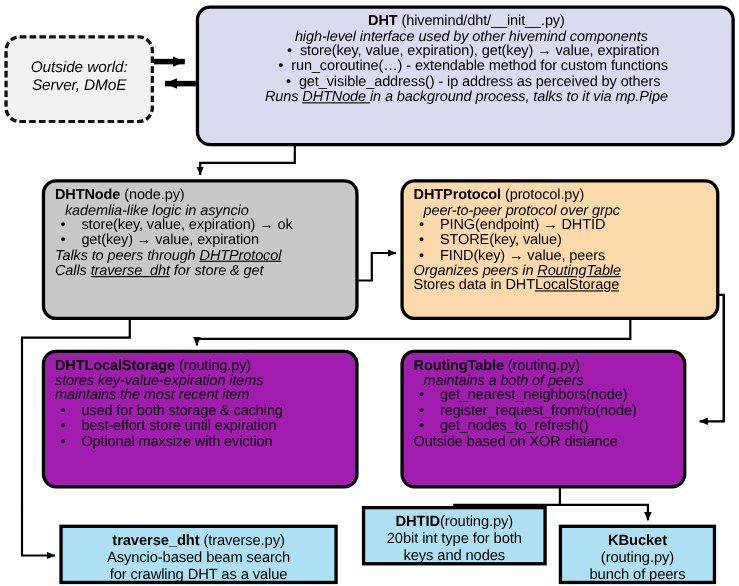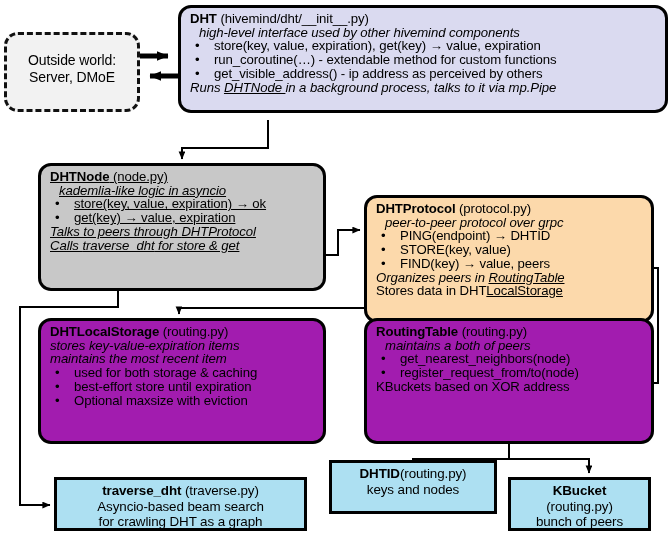--- a/index.html
+++ b/index.html
@@ -26,21 +26,21 @@
     color: #000000;
   }
   .rounded { border-radius: 13px; }
   .dashed {
     border: 3px dashed #111111;
     border-radius: 14px;
     background: #f2f2f2;
   }
   .lavender { background: #dadaf0; }
   .grey     { background: #c8c8c8; }
-  .peach    { background: #fcd9ab; margin-top: 32px; }
+  .peach    { background: #fcd9ab; }
   .yellow   { background: #a21caf; }
   .blue     { background: #ade0f2; }
 
   .ln {
     display: block;
     white-space: nowrap;
     line-height: 1.04;
     font-size: 13.2px;
     letter-spacing: -0.1px;
   }
@@ -54,30 +54,30 @@
     content: "\2022";
     display: inline-block;
     width: 19px;
     padding-left: 3px;
   }
   .ctr { text-align: center; }
 
   
   #node-outside  { left: 4px;   top: 32px;  width: 136px; height: 80px; }
   #node-outside .txt { padding: 17px 0 0 0; }
-  #node-dht      { left: 178px; top: 5px;   width: 490px; height: 108px; }
-  #node-dhtnode  { left: 38px;  top: 163px; width: 288px; height: 128px; text-decoration: underline; }
+  #node-dht      { left: 178px; top: 5px;   width: 490px; height: 128px; text-align: center; }
+  #node-dhtnode  { left: 38px;  top: 163px; width: 288px; height: 128px; }
   #node-proto    { left: 364px; top: 163px; width: 290px; height: 128px; }
   #node-storage  { left: 38px;  top: 318px; width: 288px; height: 126px; }
-  #node-routing  { left: 364px; top: 318px; width: 290px; height: 126px; }
+  #node-routing  { left: 364px; top: 318px; width: 260px; height: 126px; }
   #node-traverse { left: 54px;  top: 477px; width: 253px; height: 54px; }
   #node-dhtid    { left: 329px; top: 460px; width: 168px; height: 54px; }
   #node-kbucket  { left: 508px; top: 477px; width: 143px; height: 54px; }
 
-  #node-outside .ln { font-size: 14px; line-height: 1.24; }
+  #node-outside .ln { font-size: 14px; line-height: 1.24; font-style: italic; }
   #node-traverse .ln, #node-dhtid .ln, #node-kbucket .ln {
     font-size: 13.4px; line-height: 1.16;
   }
   #node-traverse .pad, #node-dhtid .pad, #node-kbucket .pad { padding: 3px 4px; }
 </style>
 </head>
 <body>
 
 <div id="canvas">
 
@@ -178,35 +178,37 @@
       <span class="ln bullet">Optional maxsize with eviction</span>
     </div>
   </div>
 
   <div class="node rounded yellow" id="node-routing">
     <div class="pad">
       <span class="ln"><b class="hdr">RoutingTable</b><span> (routing.py)</span></span>
       <span class="ln ital indent1">maintains a both of peers</span>
       <span class="ln bullet">get_nearest_neighbors(node)</span>
       <span class="ln bullet">register_request_from/to(node)</span>
-      <span class="ln">KBuckets based on XOR address</span>
+      <span class="ln bullet">get_nodes_to_refresh()</span>
+      <span class="ln">Outside based on XOR distance</span>
     </div>
   </div>
 
   <div class="node blue" id="node-traverse">
     <div class="pad">
       <span class="ln ctr"><b class="hdr">traverse_dht</b><span> (traverse.py)</span></span>
       <span class="ln ctr">Asyncio-based beam search</span>
-      <span class="ln ctr">for crawling DHT as a graph</span>
+      <span class="ln ctr">for crawling DHT as a value</span>
     </div>
   </div>
 
   <div class="node blue" id="node-dhtid">
     <div class="pad">
       <span class="ln ctr"><b class="hdr">DHTID</b><span>(routing.py)</span></span>
+      <span class="ln ctr">20bit int type for both</span>
       <span class="ln ctr">keys and nodes</span>
     </div>
   </div>
 
   <div class="node blue" id="node-kbucket">
     <div class="pad">
       <span class="ln ctr hdr">KBucket</span>
       <span class="ln ctr">(routing.py)</span>
       <span class="ln ctr">bunch of peers</span>
     </div>

